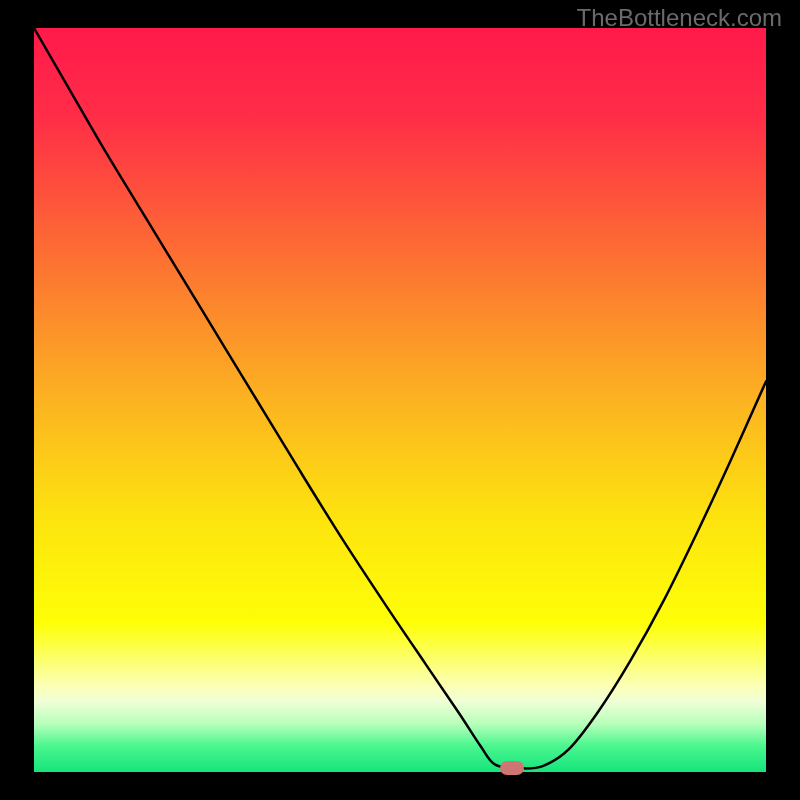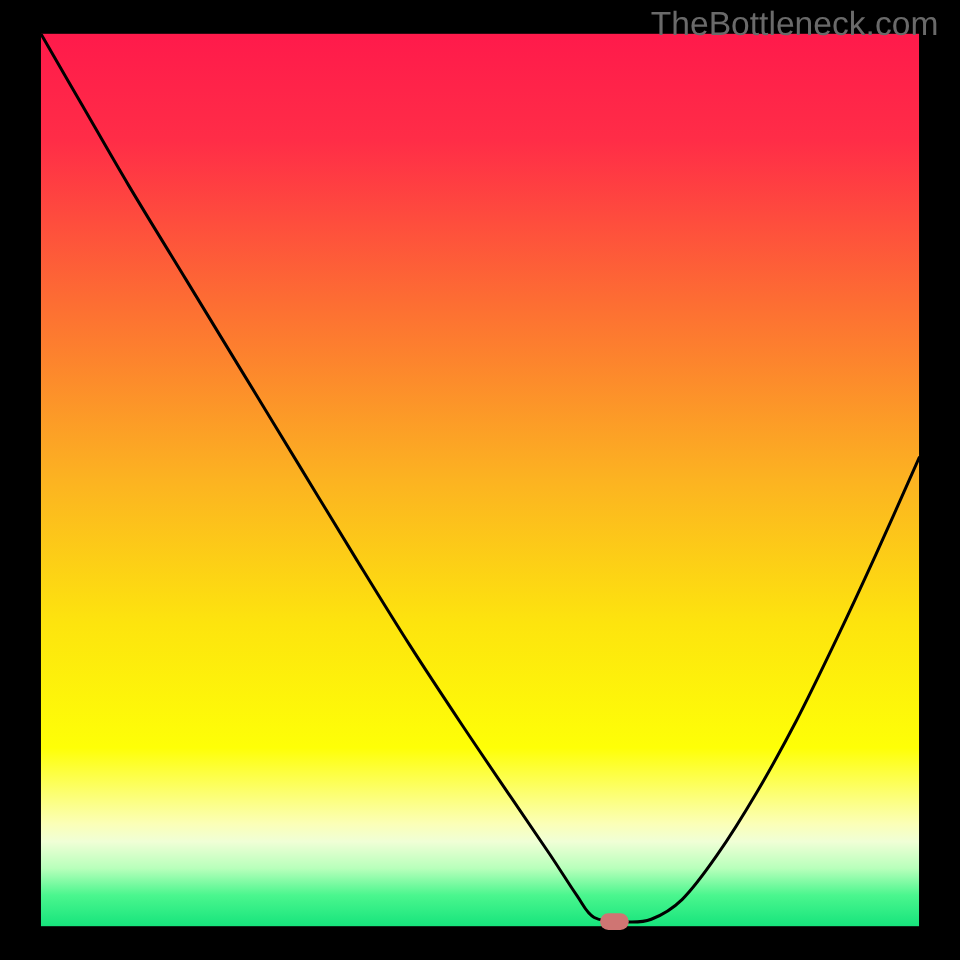--- a/index.html
+++ b/index.html
@@ -15,21 +15,21 @@
     position: relative;
     width: 800px;
     height: 800px;
     background: #000;
   }
   .watermark {
     position: absolute;
     top: 4px;
     right: 18px;
     color: #6a6a6a;
-    font-size: 28px;
+    font-size: 24px;
     font-weight: 400;
     letter-spacing: 0px;
     z-index: 5;
     user-select: none;
   }
   
   .plot {
     position: absolute;
     left: 34px;
     top: 28px;

